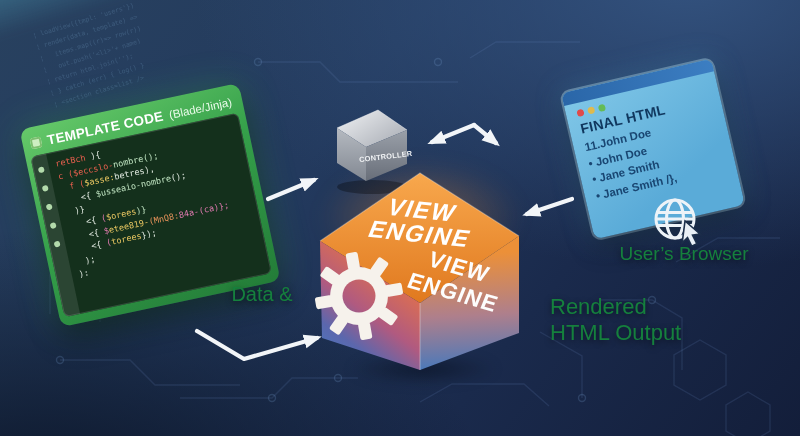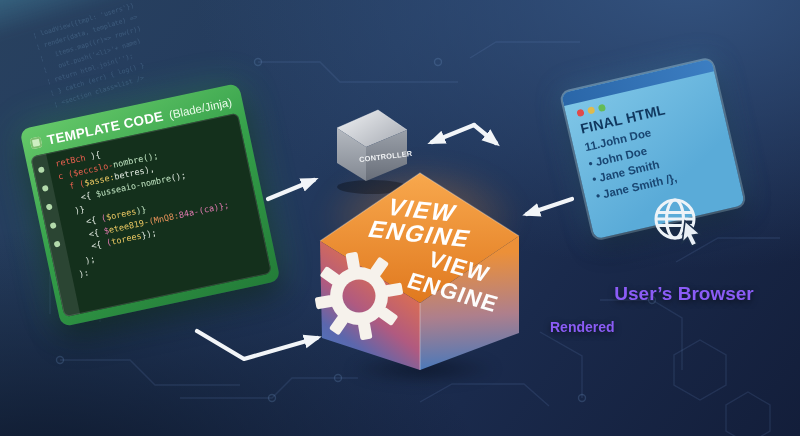--- a/index.html
+++ b/index.html
@@ -70,23 +70,23 @@
     box-shadow:0 10px 26px rgba(0,0,0,0.42), 0 0 0 2px rgba(190,232,250,0.40), 0 0 28px rgba(90,175,225,0.35);
   }
   .fp-bar{height:13px;background:linear-gradient(90deg,#2a66a8,#3c7ec2);}
   .fp-body{padding:5px 10px 0 11px;}
   .fp-dots{display:flex;gap:4px;margin:2px 0 4px;}
   .fp-dot{width:7px;height:7px;border-radius:50%;}
   .fp-dot.r{background:#e04b4b;} .fp-dot.y{background:#dfba4e;} .fp-dot.g{background:#64bb56;}
   .fp-title{font-weight:bold;font-size:14px;color:#10375e;letter-spacing:0.3px;margin-bottom:3px;}
   .html-line{font-size:11.5px;font-weight:bold;color:#194672;line-height:16.5px;white-space:nowrap;}
   
-  .lbl{color:#8b5cf6;font-weight:bold;text-shadow:0 2px 6px rgba(0,0,0,0.55);margin-top:40px;}
+  .lbl{color:#15803d;font-weight:normal;text-shadow:0 2px 6px rgba(0,0,0,0.55);}
   .lbl-data{left:178px;top:281px;width:168px;text-align:center;font-size:20px;line-height:27px;}
-  .lbl-rendered{left:550px;top:274px;width:170px;font-size:14px;line-height:26px;}
+  .lbl-rendered{left:550px;top:294px;width:170px;font-size:22px;line-height:26px;}
   .lbl-browser{left:606px;top:243px;width:156px;text-align:center;font-size:19px;}
 </style>
 </head>
 <body>
 
 <div class="abs bgcode">¦ loadView({tmpl: 'users'})
 ¦ render(data, template) =&gt;
 ¦   items.map((r)=&gt; row(r))
 ¦   out.push('&lt;li&gt;'+ name)
 ¦ return html.join('');
@@ -253,17 +253,19 @@
   <g stroke="#f2f5f8" stroke-width="4.2" fill="none" stroke-linecap="round" stroke-linejoin="round">
     <path d="M268,199 L314,180" marker-end="url(#ah)"></path>
     <path d="M474,125 L432,142" marker-end="url(#ah)"></path>
     <path d="M474,125 L496,143" marker-end="url(#ah)"></path>
     <path d="M572,199 L527,214" marker-end="url(#ah)"></path>
     <path d="M197,331 L244,359 L317,338" marker-end="url(#ah)"></path>
   </g>
 </svg>
 
 <div class="abs lbl lbl-data">
+  <div>Data &amp;</div>
 </div>
 <div class="abs lbl lbl-rendered">
   <div>Rendered</div>
+  <div>HTML Output</div>
 </div>
 <div class="abs lbl lbl-browser">User’s Browser</div>
 
 </body></html>

